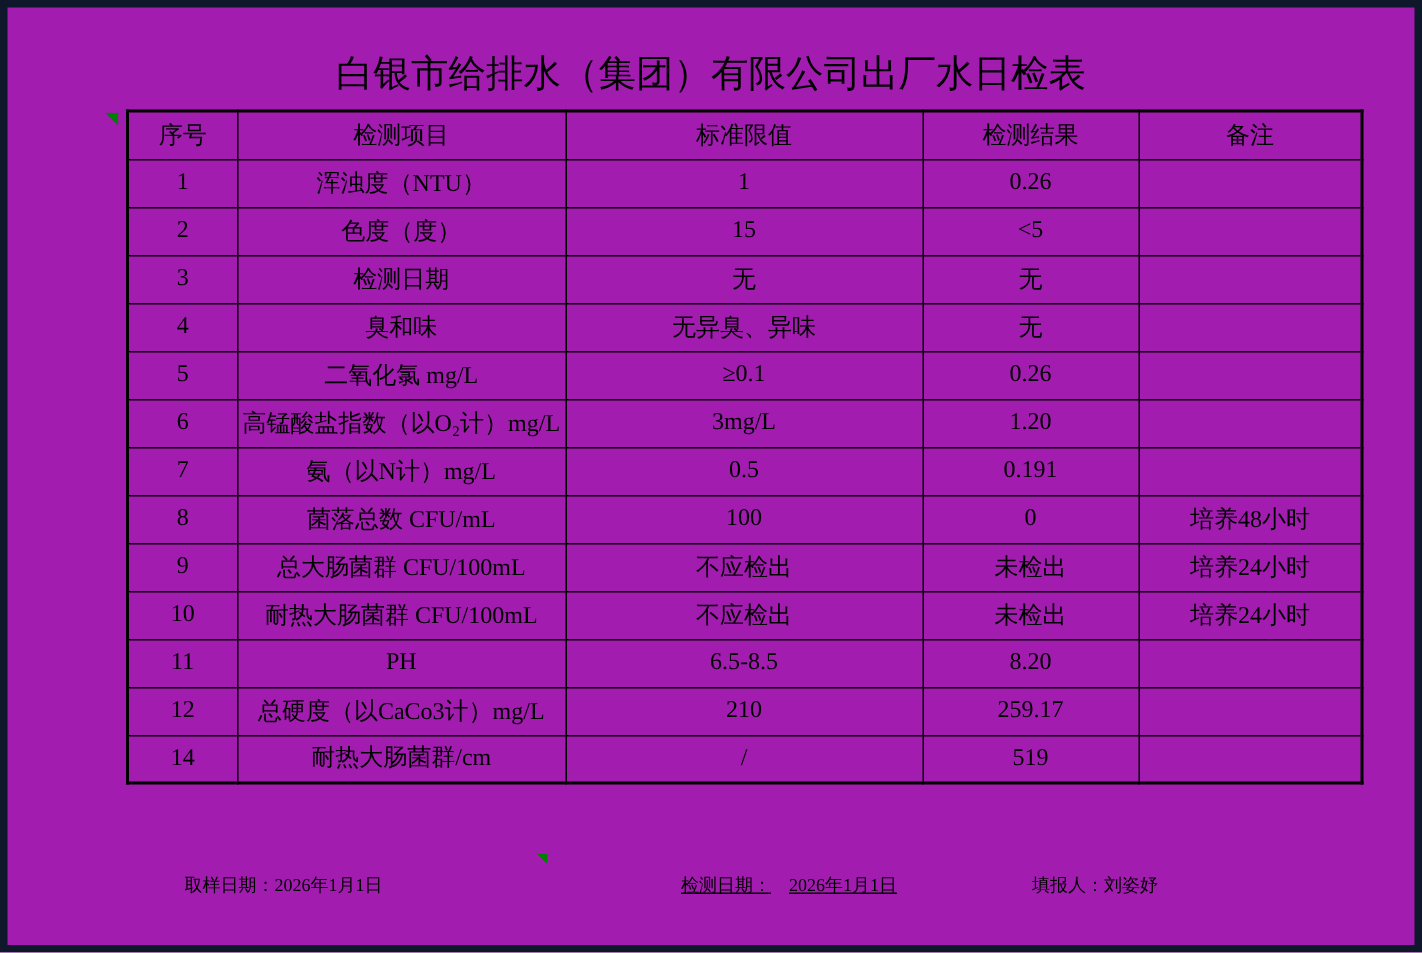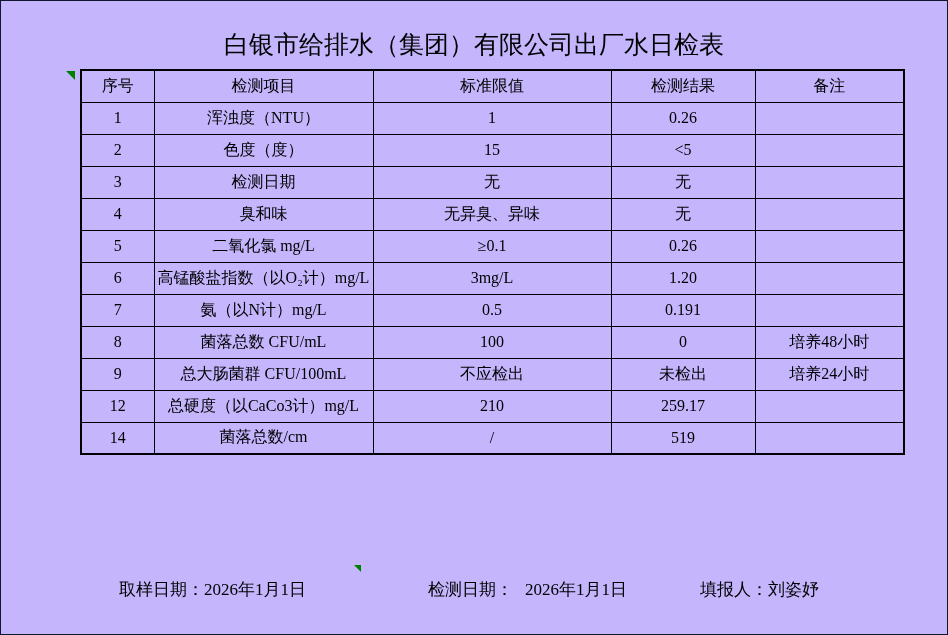--- a/index.html
+++ b/index.html
@@ -1,22 +1,22 @@
 <!DOCTYPE html>
 <html><head>
 <meta charset="utf-8">
 <style>
   * { margin: 0; padding: 0; box-sizing: border-box; }
   html, body { background: #fff; }
   .page {
     position: relative;
     width: 948px;
     height: 635px;
-    background: #c4b5fd;
-    border: 1px solid #0f172a;
+    background: #a21caf;
+    border: 5px solid #0f172a;
     font-family: "Liberation Serif", serif;
     color: #000;
     overflow: hidden;
   }
   .title {
     position: absolute;
     top: 27px;
     left: 0;
     width: 100%;
     text-align: center;
@@ -57,27 +57,27 @@
     clip-path: polygon(0 0, 100% 0, 100% 100%);
   }
   .flag-top-left { left: 65px; top: 70px; width: 9px; height: 9px; }
   .flag-bottom   { left: 353px; top: 564px; width: 7px; height: 7px; }
   .footer {
     position: absolute;
     top: 577px;
     left: 0;
     width: 100%;
     height: 22px;
-    font-size: 17px;
+    font-size: 12px;
     white-space: nowrap;
   }
   .f-item { position: absolute; top: 0; }
   .f-item.f1 { left: 118px; }
-  .f-item.f2 { left: 427px; }
-  .f-item.f3 { left: 699px; text-align: center; }
+  .f-item.f2 { left: 449px; text-decoration: underline; }
+  .f-item.f3 { left: 683px; text-align: center; }
   .f-item.f2 .f-value { margin-left: 12px; }
 </style>
 </head>
 <body>
 
 <div class="page">
 
   <div class="title">白银市给排水（集团）有限公司出厂水日检表</div>
 
   <table class="inspection">
@@ -155,29 +155,43 @@
         <td>培养48小时</td>
       </tr>
       <tr>
         <td>9</td>
         <td>总大肠菌群 CFU/100mL</td>
         <td>不应检出</td>
         <td>未检出</td>
         <td>培养24小时</td>
       </tr>
       <tr>
+        <td>10</td>
+        <td>耐热大肠菌群 CFU/100mL</td>
+        <td>不应检出</td>
+        <td>未检出</td>
+        <td>培养24小时</td>
+      </tr>
+      <tr>
+        <td>11</td>
+        <td>PH</td>
+        <td>6.5-8.5</td>
+        <td>8.20</td>
+        <td></td>
+      </tr>
+      <tr>
         <td>12</td>
         <td>总硬度（以CaCo3计）mg/L</td>
         <td>210</td>
         <td>259.17</td>
         <td></td>
       </tr>
       <tr>
         <td>14</td>
-        <td>菌落总数/cm</td>
+        <td>耐热大肠菌群/cm</td>
         <td>/</td>
         <td>519</td>
         <td></td>
       </tr>
     </tbody>
   </table>
 
   <div class="flag flag-top-left"></div>
   <div class="flag flag-bottom"></div>
 

